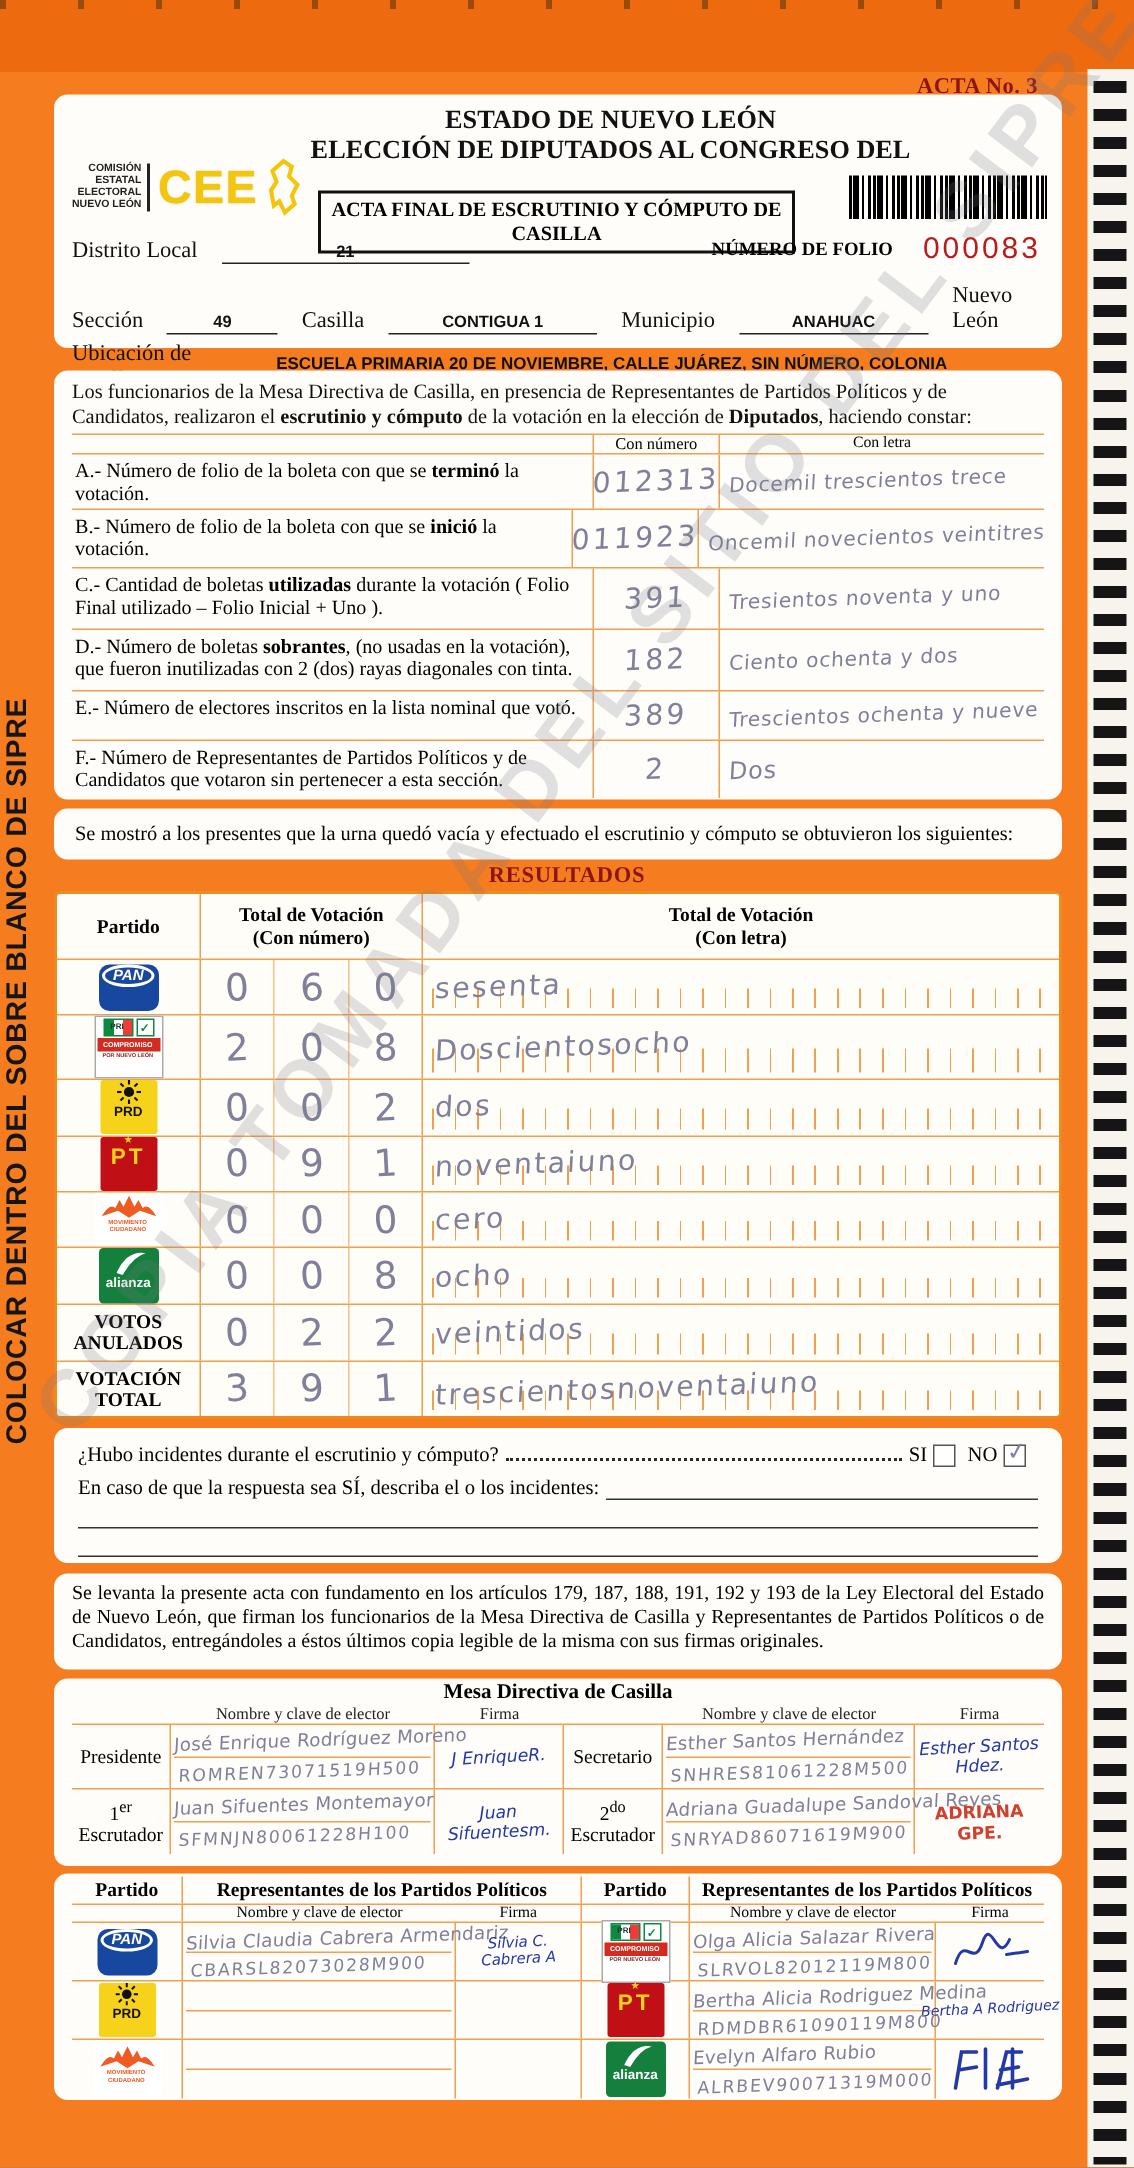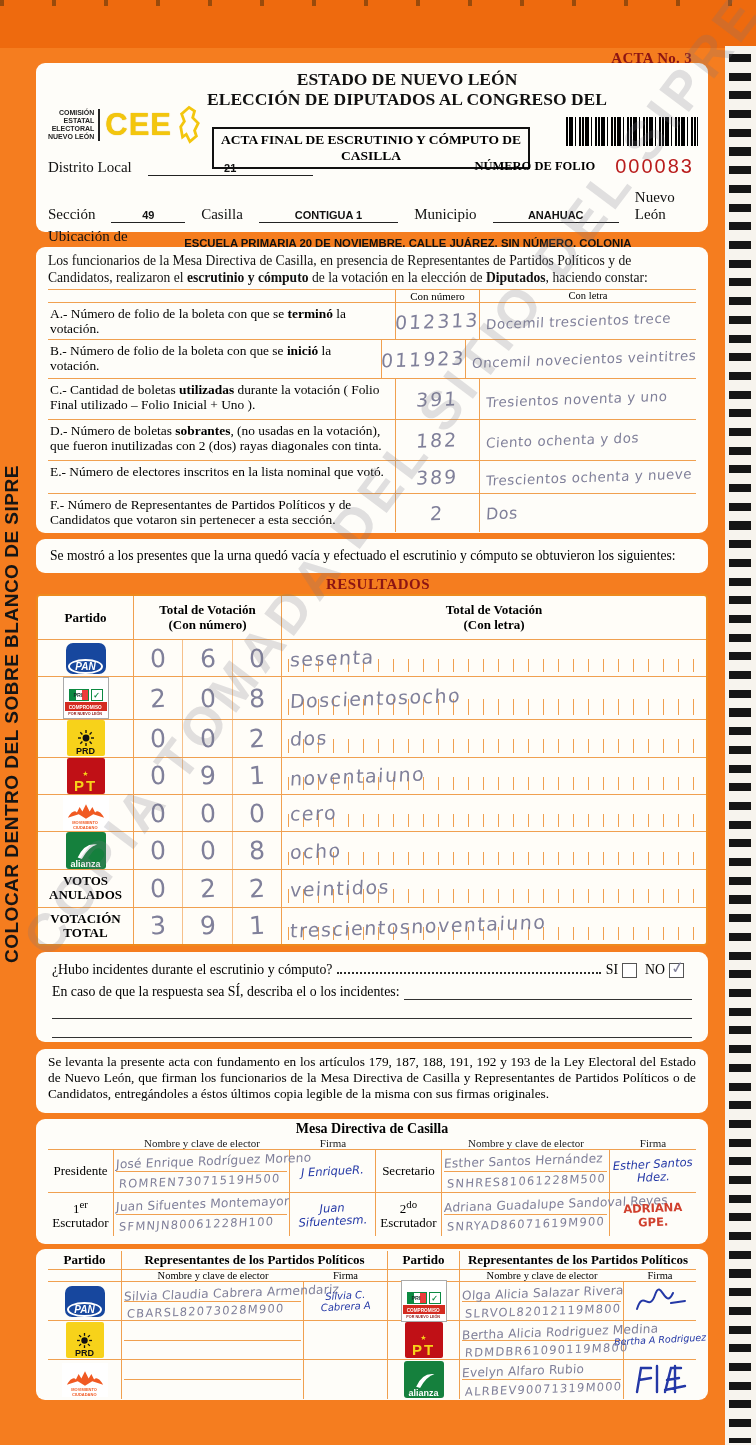--- a/index.html
+++ b/index.html
@@ -131,21 +131,21 @@
   .pfirma{ width:84px; display:flex; align-items:center; justify-content:center; text-align:center; }
   .pparty2{ width:72px; display:flex; align-items:center; justify-content:center; }
   .pname2{ width:164px; padding:1px 2px; }
   .pfirma2{ width:72px; border-right:none; display:flex; align-items:center; justify-content:center; }
   .combzone{ position:relative; height:17px; }
   .combzone::after{ content:""; position:absolute; left:4px; right:4px; top:2px; bottom:2px;
     background:repeating-linear-gradient(90deg,#f0a050 0 1px, rgba(0,0,0,0) 1px 13px); }
   .overlay-hw{ position:absolute; left:3px; top:2px; z-index:2; }
 
   
-  .lg{ display:flex; flex-direction:column; align-items:center; justify-content:flex-end; }
+  .lg{ display:flex; flex-direction:column; align-items:center; justify-content:flex-start; }
   .lg-pan{ width:40px; height:31px; background:#17479e; border-radius:7px; }
   .lg-pan span{ border:2px solid #fff; border-radius:50%; padding:0 5px; color:#fff; font:italic 700 10px "Liberation Sans", sans-serif; }
   .lg-pri{ width:46px; height:42px; background:#fff; border:1px solid #aaa; padding:1px; }
   .pri-minis{ display:flex; gap:2px; align-items:center; }
   .pri-flag{ width:20px; height:12px; border:1px solid #0c8a42; background:linear-gradient(90deg,#0c8a42 0 33%,#fff 33% 66%,#ef3b3b 66%);
     display:flex; align-items:center; justify-content:center; }
   .pri-flag span{ font:700 6px "Liberation Sans", sans-serif; color:#14312a; transform:scale(.9); }
   .pri-v{ width:12px; height:12px; border:1px solid #0c8a42; color:#0c8a42; font:700 8px "Liberation Sans", sans-serif;
     display:flex; align-items:center; justify-content:center; }
   .pri-band{ width:42px; height:9px; background:#d42b20; color:#fff; display:flex; align-items:center; justify-content:center; margin-top:1px; }

